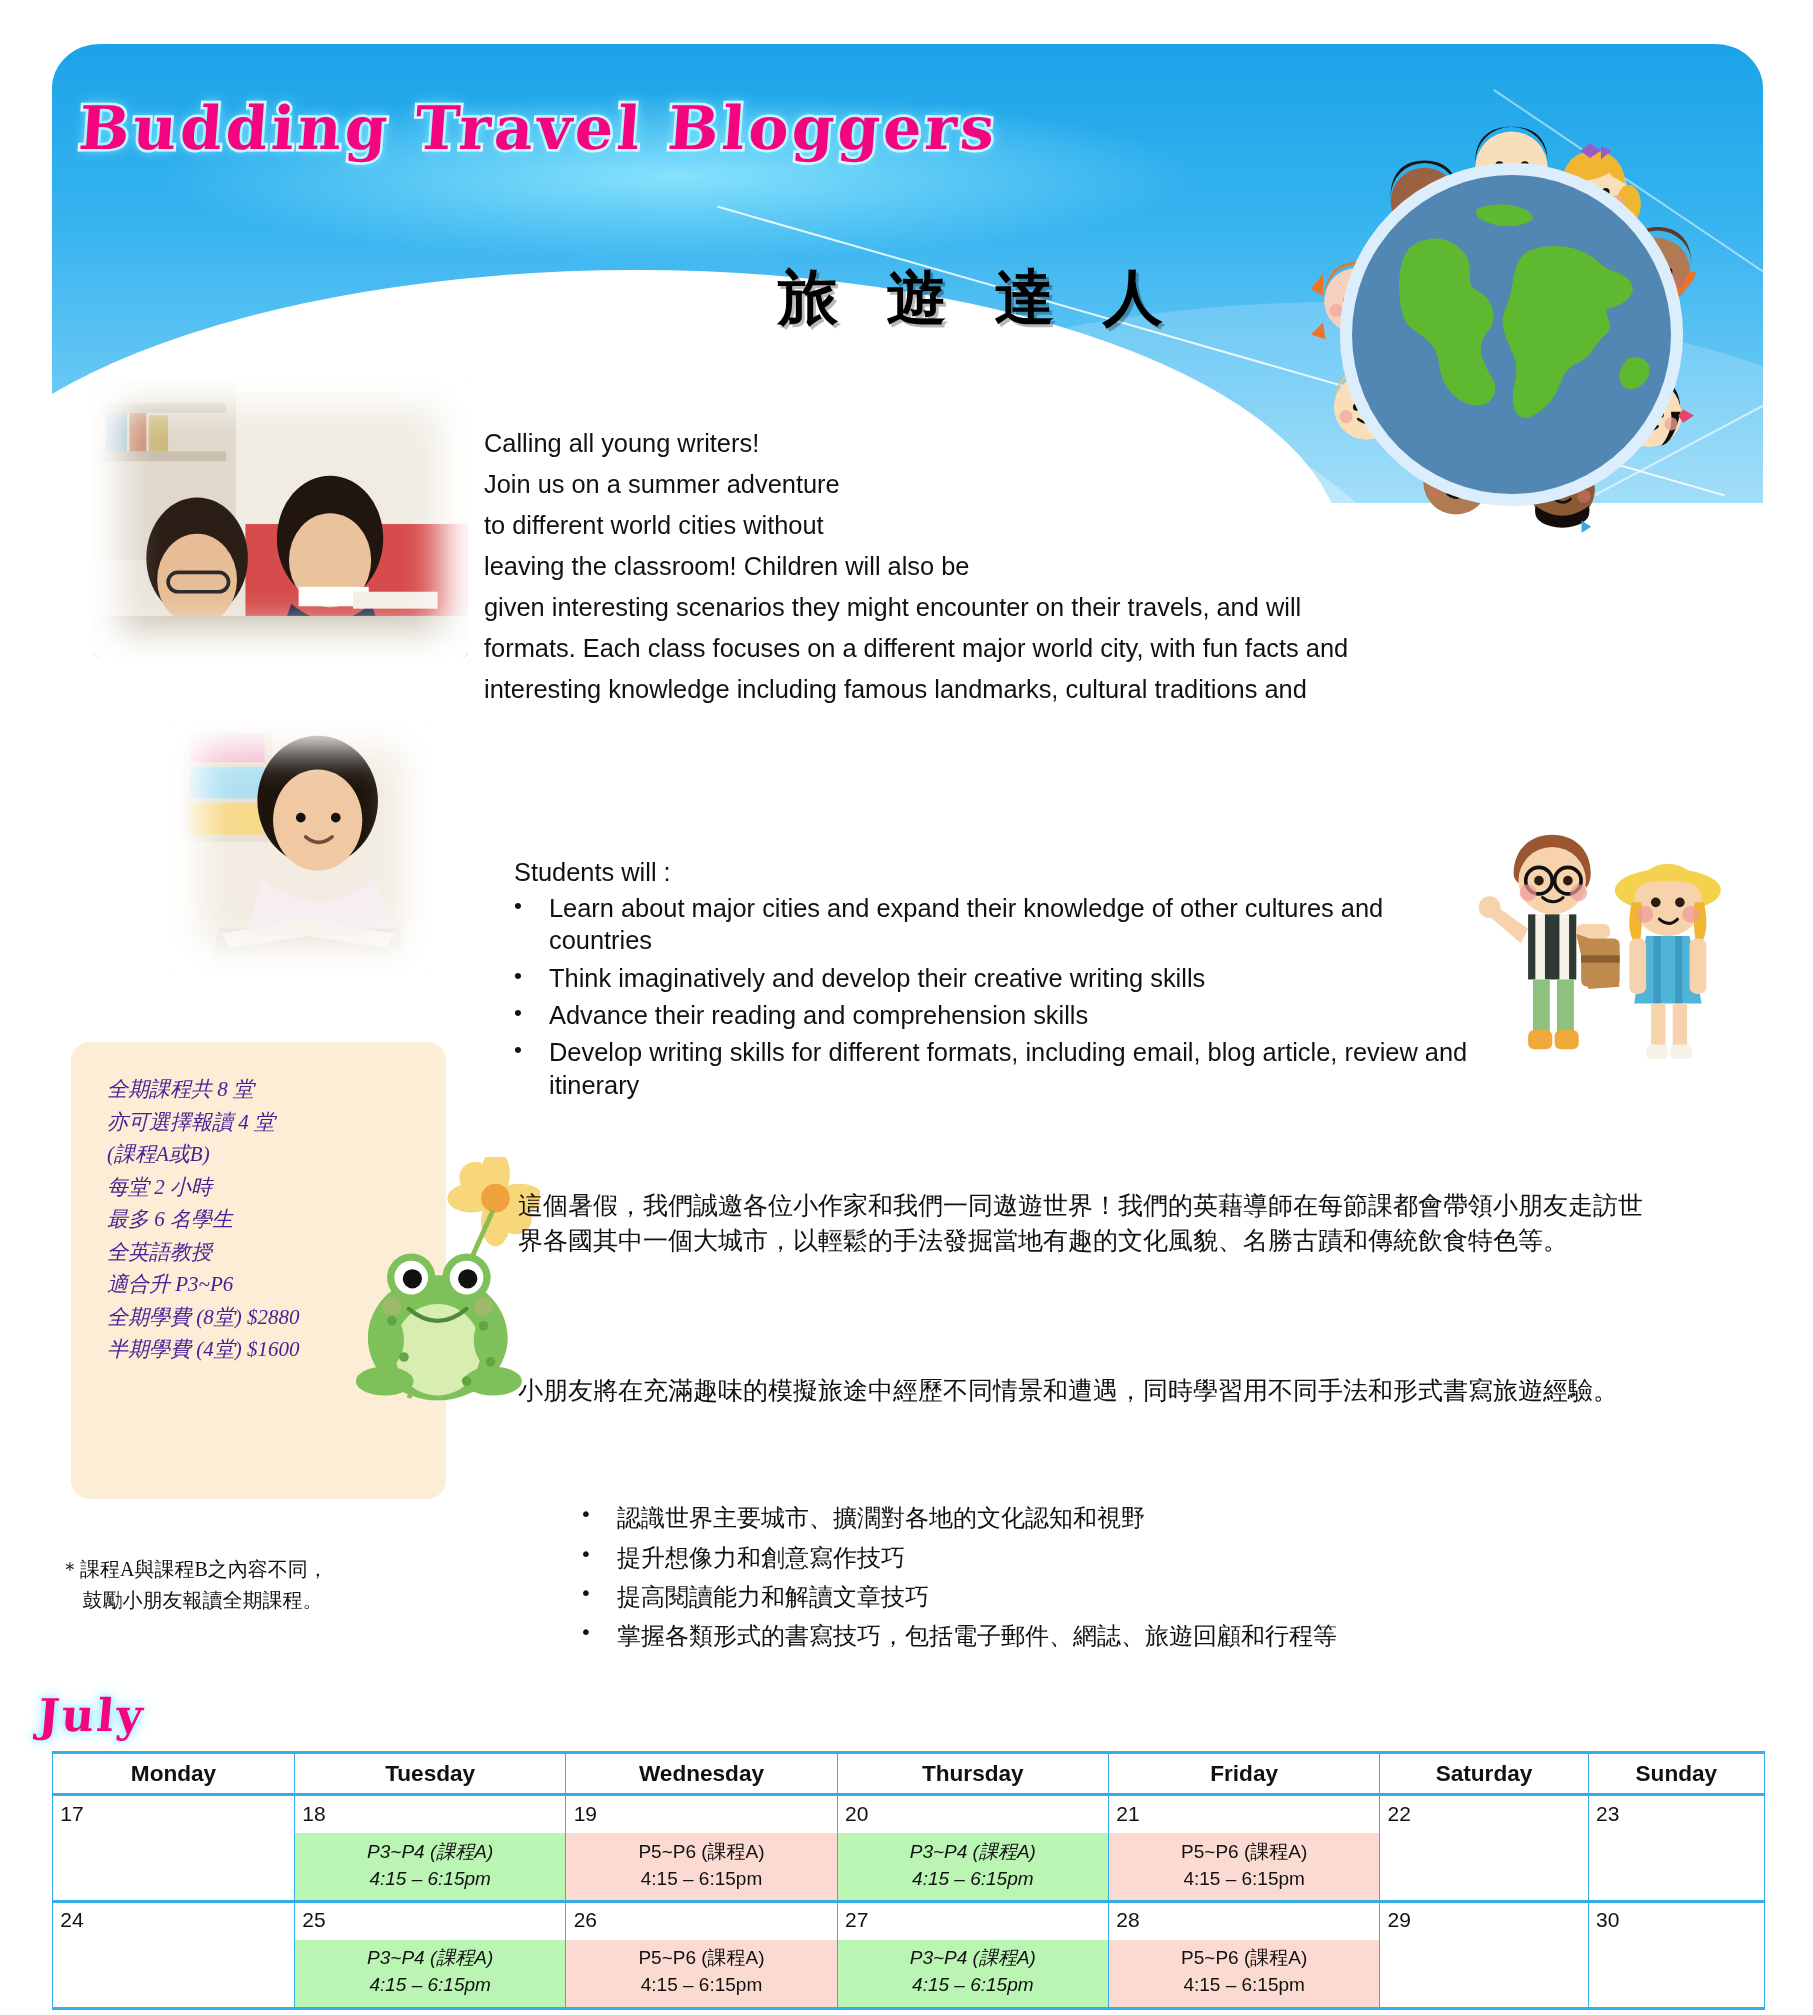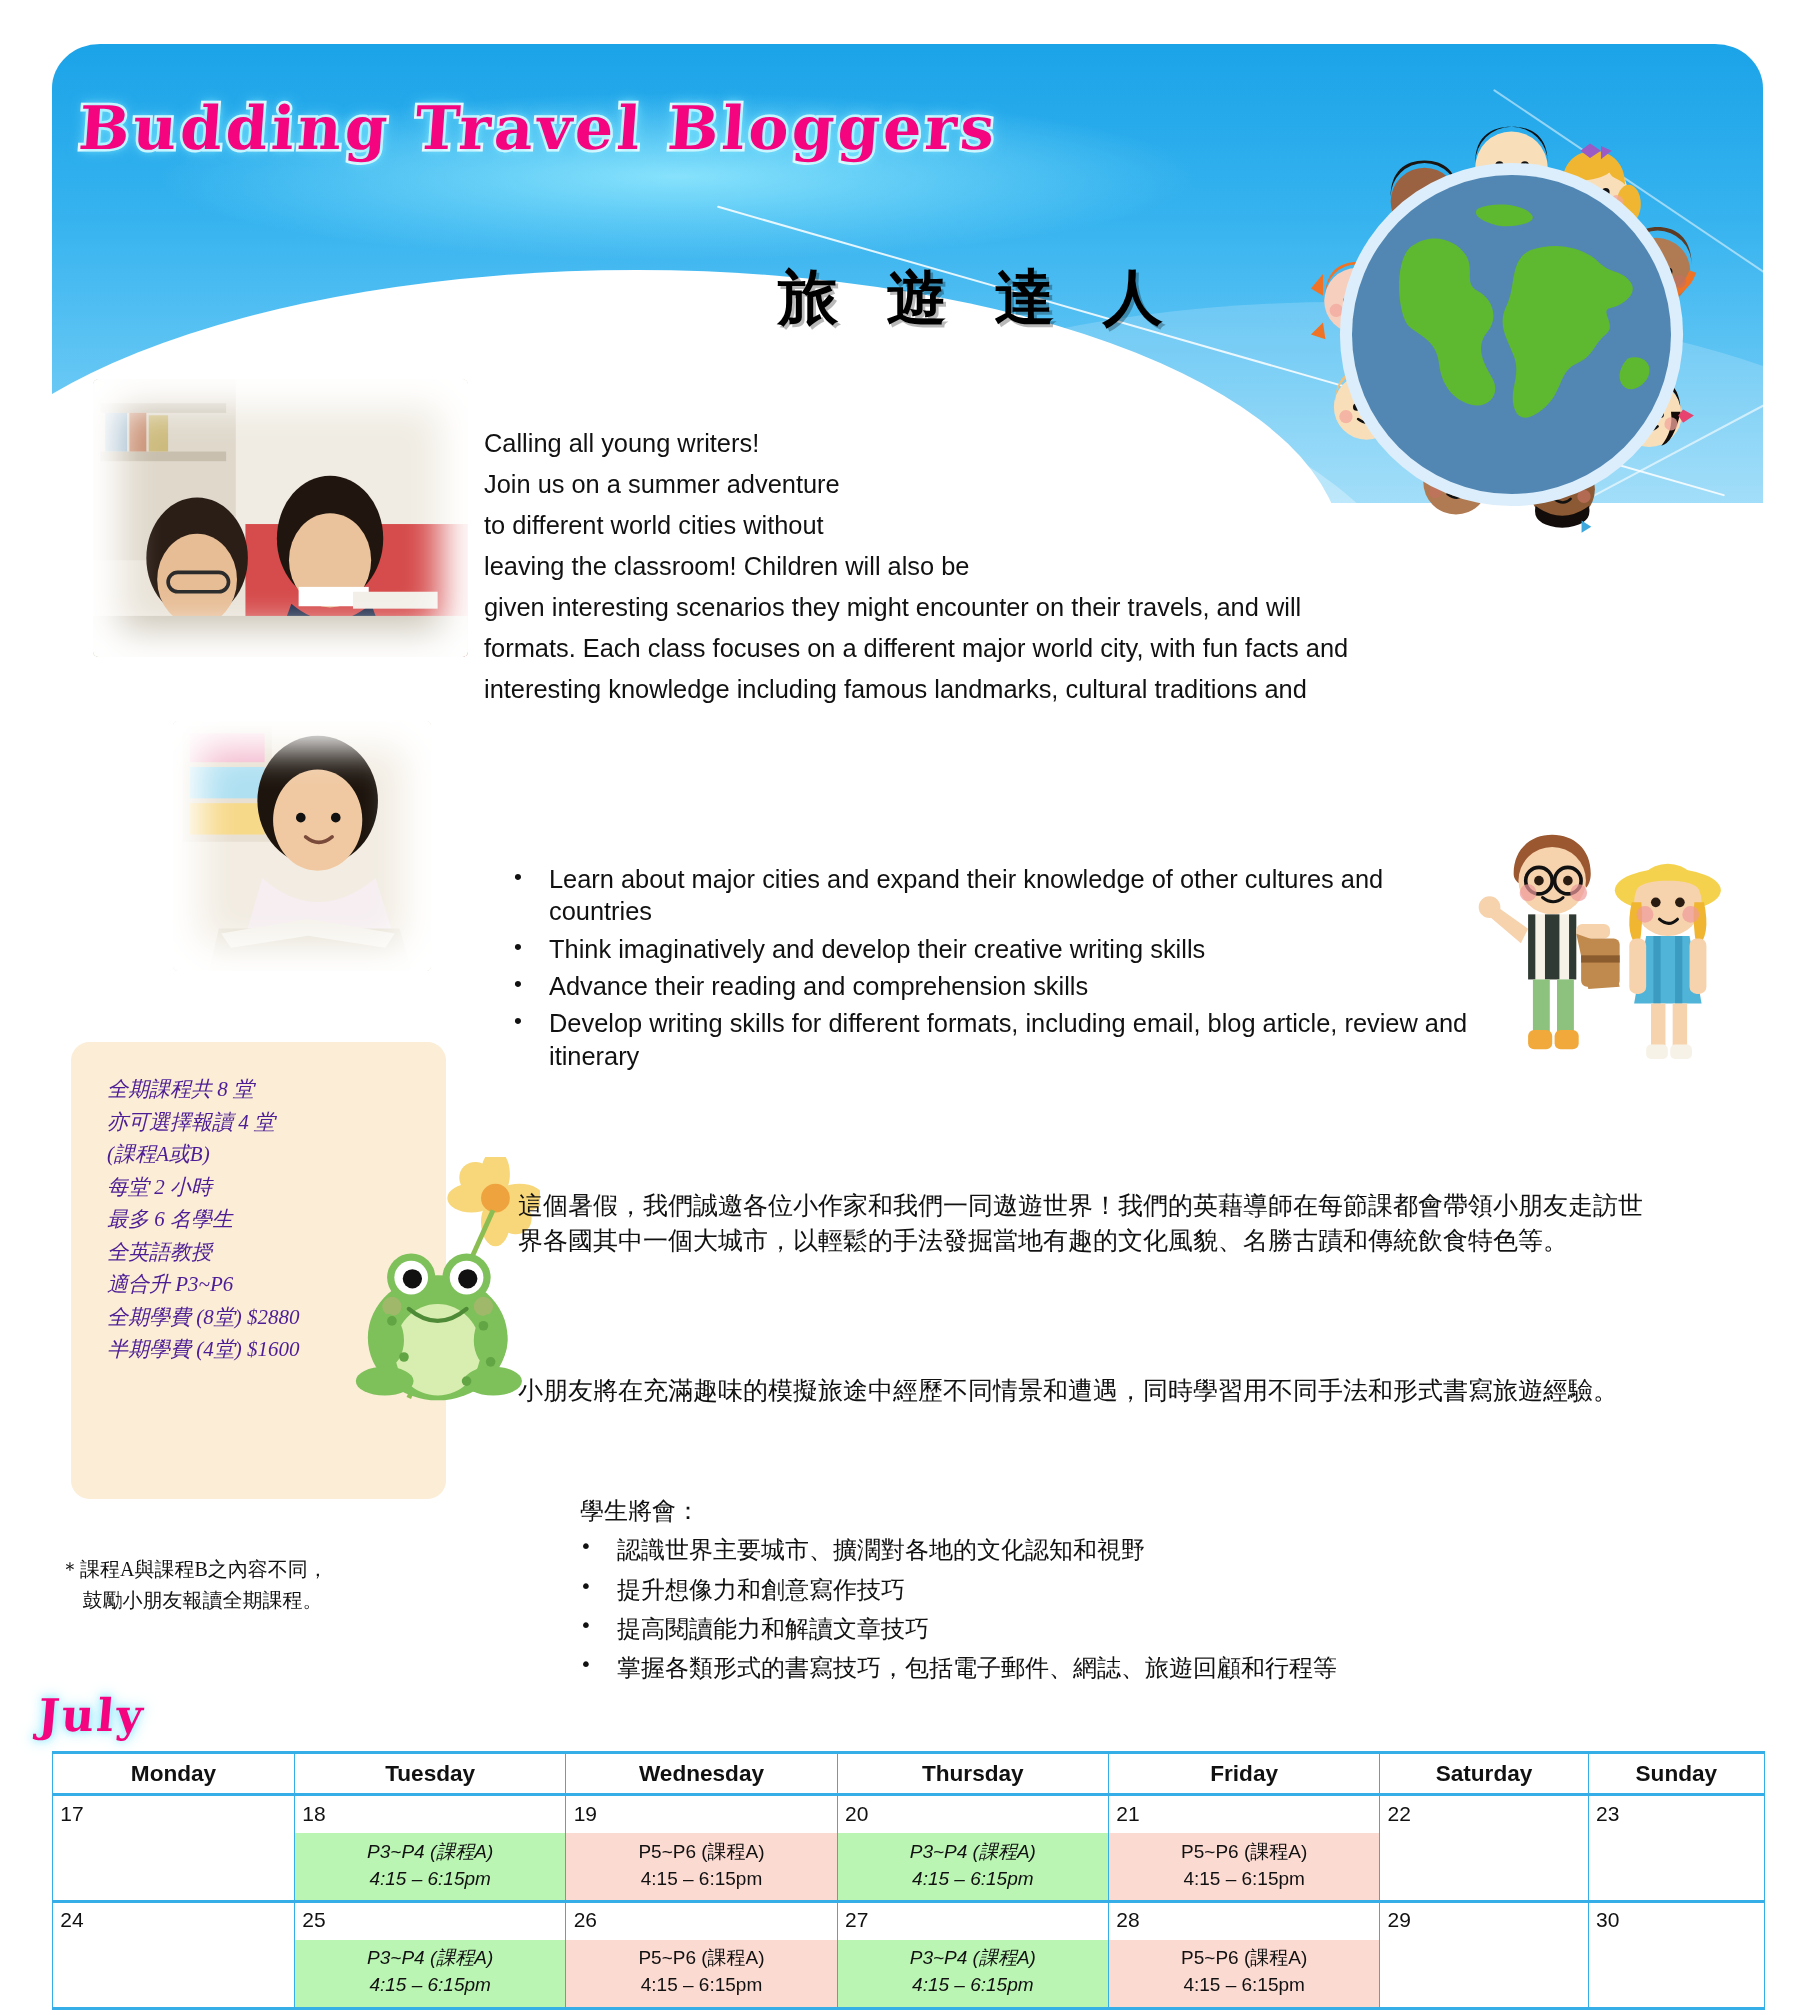--- a/index.html
+++ b/index.html
@@ -361,20 +361,21 @@
   <p>Calling all young writers!</p>
   <p>Join us on a summer adventure</p>
   <p>to different world cities without</p>
   <p>leaving the classroom! Children will also be</p>
   <p>given interesting scenarios they might encounter on their travels, and will</p>
   <p>formats. Each class focuses on a different major world city, with fun facts and</p>
   <p>interesting knowledge including famous landmarks, cultural traditions and</p>
 </div>
 
 <div class="students-block">
+  <div class="students-title">Students will :</div>
   <div class="bul">
     <span class="dot">•</span>
     <span class="txt">Learn about major cities and expand their knowledge of other cultures and countries</span>
   </div>
   <div class="bul">
     <span class="dot">•</span>
     <span class="txt">Think imaginatively and develop their creative writing skills</span>
   </div>
   <div class="bul">
     <span class="dot">•</span>
@@ -495,21 +496,20 @@
 
 <div class="footnote">
   <div>＊課程A與課程B之內容不同，</div>
   <div class="ind">鼓勵小朋友報讀全期課程。</div>
 </div>
 
 <div class="cn-para" id="cn-para-1">這個暑假，我們誠邀各位小作家和我們一同遨遊世界！我們的英藉導師在每節課都會帶領小朋友走訪世界各國其中一個大城市，以輕鬆的手法發掘當地有趣的文化風貌、名勝古蹟和傳統飲食特色等。</div>
 <div class="cn-para" id="cn-para-2">小朋友將在充滿趣味的模擬旅途中經歷不同情景和遭遇，同時學習用不同手法和形式書寫旅遊經驗。</div>
 
 <div class="cn-students">
-  <div class="hd">學生將會：</div>
   <div class="cn-bul">
     <span class="dot">•</span>
     <span>認識世界主要城市、擴濶對各地的文化認知和視野</span>
   </div>
   <div class="cn-bul">
     <span class="dot">•</span>
     <span>提升想像力和創意寫作技巧</span>
   </div>
   <div class="cn-bul">
     <span class="dot">•</span>

